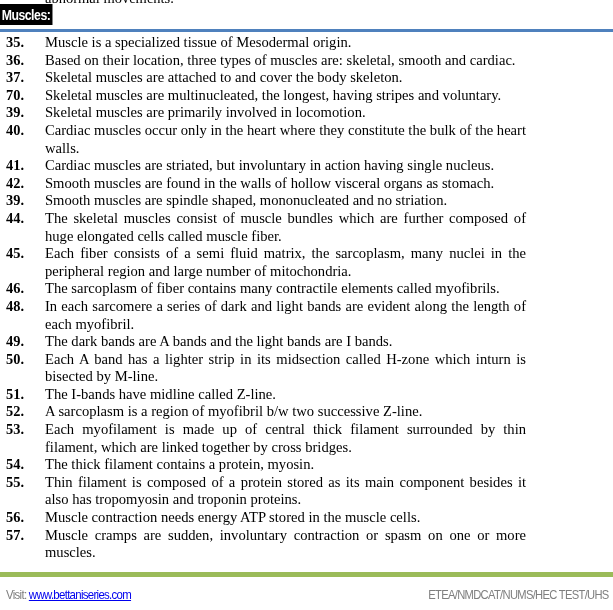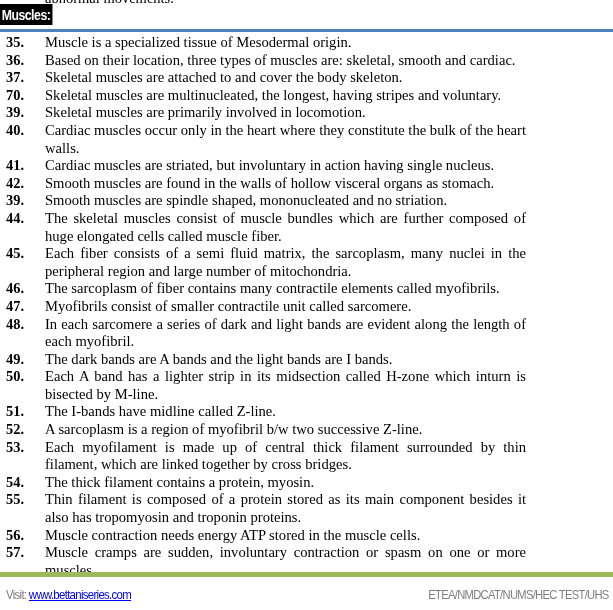--- a/index.html
+++ b/index.html
@@ -30,21 +30,20 @@
     <li class="item"><span class="num">37.</span><span><span>Skeletal muscles are attached to and cover the body </span><b>skeleton</b><span>.</span></span></li>
     <li class="item"><span class="num">70.</span><span><span>Skeletal muscles are </span><b>multinucleated</b><span>, the longest, having stripes and voluntary.</span></span></li>
     <li class="item"><span class="num">39.</span><span><span>Skeletal muscles are primarily involved in </span><b>locomotion</b><span>.</span></span></li>
     <li class="item"><span class="num">40.</span><span><span>Cardiac muscles occur only in the heart where they constitute the bulk of the </span><b>heart walls</b><span>.</span></span></li>
     <li class="item"><span class="num">41.</span><span><span>Cardiac muscles are striated, but involuntary in action having </span><b>single</b><span> nucleus.</span></span></li>
     <li class="item"><span class="num">42.</span><span><span>Smooth muscles are found in the walls of </span><b>hollow visceral organs</b><span> as stomach.</span></span></li>
     <li class="item"><span class="num">39.</span><span><span>Smooth muscles are spindle shaped, </span><b>mononucleated</b><span> and no striation.</span></span></li>
     <li class="item"><span class="num">44.</span><span><span>The skeletal muscles consist of muscle bundles which are further composed of huge elongated cells called </span><b>muscle fiber</b><span>.</span></span></li>
     <li class="item"><span class="num">45.</span><span><span>Each fiber consists of a semi fluid matrix, the </span><b>sarcoplasm</b><span>, many nuclei in the peripheral region and large number of mitochondria.</span></span></li>
     <li class="item"><span class="num">46.</span><span><span>The sarcoplasm of fiber contains many contractile elements called </span><b>myofibrils</b><span>.</span></span></li>
-    <li class="item"><span class="num">47.</span><span><span>Myofibrils consist of smaller contractile unit called </span><b>sarcomere</b><span>.</span></span></li>
     <li class="item"><span class="num">48.</span><span><span>In each sarcomere a series of dark and light </span><b>bands</b><span> are evident along the length of each myofibril.</span></span></li>
     <li class="item"><span class="num">49.</span><span><span>The dark bands are </span><b>A bands</b><span> and the light bands are </span><b>I bands</b><span>.</span></span></li>
     <li class="item"><span class="num">50.</span><span><span>Each A band has a lighter strip in its midsection called </span><b>H-zone</b><span> which inturn is bisected by </span><b>M-line</b><span>.</span></span></li>
     <li class="item"><span class="num">51.</span><span><span>The I-bands have midline called </span><b>Z-line</b><span>.</span></span></li>
     <li class="item"><span class="num">52.</span><span><span>A sarcoplasm is a region of myofibril b/w two successive </span><b>Z-line</b><span>.</span></span></li>
     <li class="item"><span class="num">53.</span><span><span>Each myofilament is made up of central thick filament surrounded by thin filament, which are linked together by </span><b>cross bridges</b><span>.</span></span></li>
     <li class="item"><span class="num">54.</span><span><span>The thick filament contains a protein, </span><b>myosin</b><span>.</span></span></li>
     <li class="item"><span class="num">55.</span><span><span>Thin filament is composed of a protein </span><b>stored</b><span> as its main component besides it also has tropomyosin and troponin proteins.</span></span></li>
     <li class="item"><span class="num">56.</span><span><span>Muscle contraction needs energy ATP stored in the muscle cells.</span></span></li>
     <li class="item"><span class="num">57.</span><span><span>Muscle </span><b>cramps</b><span> are sudden, involuntary contraction or spasm on one or more muscles.</span></span></li>

